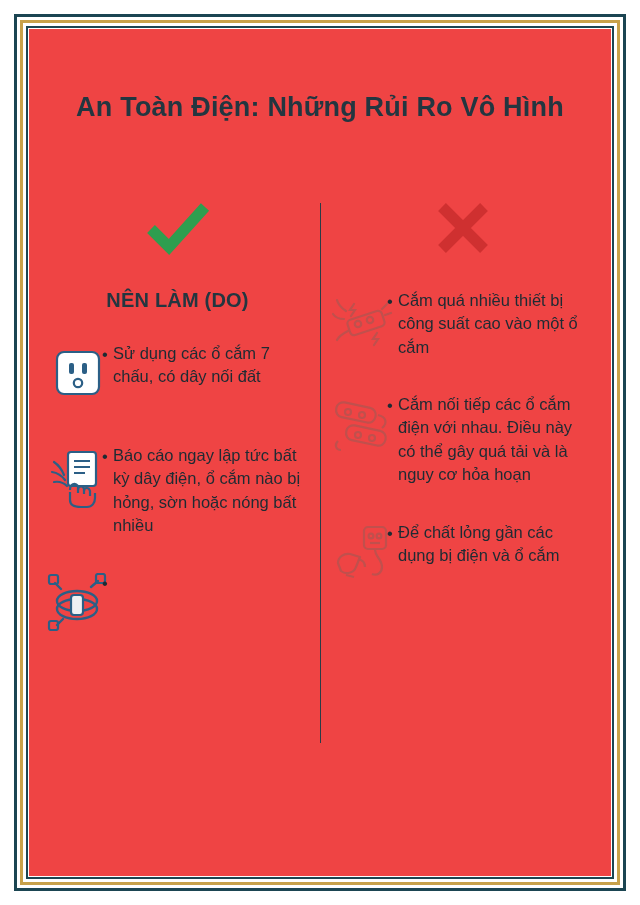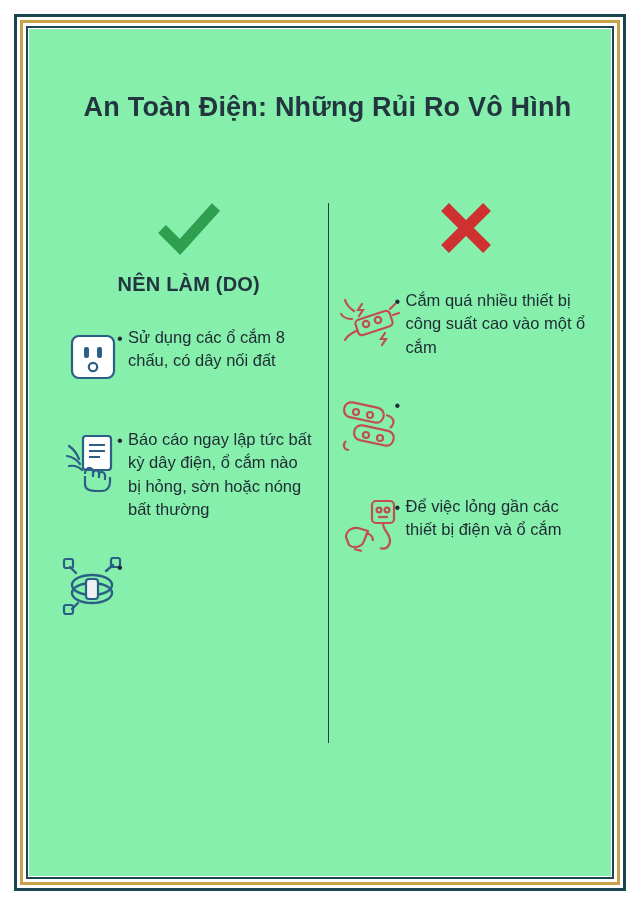--- a/index.html
+++ b/index.html
@@ -35,24 +35,23 @@
   }
   .border-inner {
     position: absolute;
     left: 26px; top: 26px; right: 26px; bottom: 26px;
     border: 2px solid #1b4552;
     box-sizing: border-box;
   }
   .canvas {
     position: absolute;
     left: 29px; top: 29px; right: 29px; bottom: 29px;
-    background: #86efac;
+    background: #ef4444;
     box-sizing: border-box;
     overflow: hidden;
-    padding-left: 15px;
   }
   .title {
     text-align: center;
     font-size: 27px;
     font-weight: bold;
     color: #233640;
     letter-spacing: 0.2px;
     margin-top: 62px;
     padding: 0 14px;
     line-height: 1.25;
@@ -80,21 +79,21 @@
     height: 62px;
     display: flex;
     align-items: center;
     justify-content: center;
   }
   .col-heading {
     text-align: center;
     font-size: 20px;
     font-weight: bold;
     color: #233640;
-    margin-top: 14px;
+    margin-top: 30px;
     letter-spacing: 0.2px;
   }
   .items {
     margin-top: 30px;
   }
   .item {
     display: flex;
     align-items: flex-start;
     margin-bottom: 34px;
   }
@@ -154,21 +153,21 @@
             <div class="item-icon">
               <svg width="58" height="58" viewBox="0 0 58 58" aria-hidden="true">
                 <rect x="8" y="8" width="42" height="42" rx="7" fill="#ffffff" stroke="#2b5f86" stroke-width="2.2"></rect>
                 <rect x="20" y="19" width="5" height="11" rx="2" fill="#2b5f86"></rect>
                 <rect x="33" y="19" width="5" height="11" rx="2" fill="#2b5f86"></rect>
                 <circle cx="29" cy="39" r="4.2" fill="none" stroke="#2b5f86" stroke-width="2.2"></circle>
               </svg>
             </div>
             <div class="item-text">
               <span class="bullet">•</span>
-              <span>Sử dụng các ổ cắm 8 chấu, có dây nối đất</span>
+              <span>Sử dụng các ổ cắm 7 chấu, có dây nối đất</span>
             </div>
           </div>
 
           <div class="item">
             <div class="item-icon">
               <svg width="60" height="64" viewBox="0 0 60 64" aria-hidden="true">
                 <rect x="20" y="6" width="28" height="34" rx="3" fill="#ffffff" stroke="#2b5f86" stroke-width="2.2"></rect>
                 <line x1="26" y1="15" x2="42" y2="15" stroke="#2b5f86" stroke-width="2"></line>
                 <line x1="26" y1="21" x2="42" y2="21" stroke="#2b5f86" stroke-width="2"></line>
                 <line x1="26" y1="27" x2="37" y2="27" stroke="#2b5f86" stroke-width="2"></line>
@@ -176,21 +175,21 @@
                 <path d="M4 26 C11 27 14 30 17 34" fill="none" stroke="#2b5f86" stroke-width="2.2" stroke-linecap="round"></path>
                 <path d="M6 36 C12 35 16 37 19 40" fill="none" stroke="#2b5f86" stroke-width="2.2" stroke-linecap="round"></path>
                 <path d="M22 44 C22 38 27 36 30 40 L30 47" fill="none" stroke="#2b5f86" stroke-width="2.2" stroke-linejoin="round"></path>
                 <path d="M30 44 C30 40 35 39 36 43 L36 48" fill="none" stroke="#2b5f86" stroke-width="2.2"></path>
                 <path d="M36 45 C36 41 41 41 42 45 L42 50" fill="none" stroke="#2b5f86" stroke-width="2.2"></path>
                 <path d="M22 46 L22 54 C22 59 27 61 33 61 L39 61 C44 61 47 57 47 52 L47 47" fill="none" stroke="#2b5f86" stroke-width="2.2" stroke-linejoin="round"></path>
               </svg>
             </div>
             <div class="item-text">
               <span class="bullet">•</span>
-              <span>Báo cáo ngay lập tức bất kỳ dây điện, ổ cắm nào bị hỏng, sờn hoặc nóng bất thường</span>
+              <span>Báo cáo ngay lập tức bất kỳ dây điện, ổ cắm nào bị hỏng, sờn hoặc nóng bất nhiều</span>
             </div>
           </div>
 
           <div class="item">
             <div class="item-icon">
               <svg width="62" height="58" viewBox="0 0 62 58" aria-hidden="true">
                 <path d="M14 16 L8 10" stroke="#2b5f86" stroke-width="2.4" stroke-linecap="round" fill="none"></path>
                 <rect x="2" y="2" width="9" height="9" rx="2" fill="none" stroke="#2b5f86" stroke-width="2.2"></rect>
                 <path d="M44 14 L51 8" stroke="#2b5f86" stroke-width="2.4" stroke-linecap="round" fill="none"></path>
                 <rect x="49" y="1" width="9" height="9" rx="2" fill="none" stroke="#2b5f86" stroke-width="2.2"></rect>
@@ -251,41 +250,42 @@
                   <rect x="14" y="33" width="40" height="15" rx="7" transform="rotate(12 34 40)"></rect>
                   <circle cx="26" cy="40" r="3"></circle>
                   <circle cx="40" cy="43" r="3"></circle>
                   <path d="M46 20 C54 22 56 28 50 33"></path>
                   <path d="M6 46 C2 50 4 55 9 55"></path>
                 </g>
               </svg>
             </div>
             <div class="item-text">
               <span class="bullet">•</span>
+              <span>Cắm nối tiếp các ổ cắm điện với nhau. Điều này có thể gây quá tải và là nguy cơ hỏa hoạn</span>
             </div>
           </div>
 
           <div class="item">
             <div class="item-icon">
               <svg width="62" height="62" viewBox="0 0 62 62" aria-hidden="true">
                 <g stroke="#c0504d" stroke-width="2.2" fill="none" stroke-linejoin="round">
                   <rect x="32" y="4" width="22" height="22" rx="4"></rect>
                   <circle cx="39" cy="13" r="2.4"></circle>
                   <circle cx="47" cy="13" r="2.4"></circle>
                   <path d="M38 20 L48 20"></path>
                   <path d="M43 26 C43 34 50 36 50 44 C50 50 45 53 40 51"></path>
                   <path d="M6 40 C6 34 12 30 18 31 L28 34 L24 44 C22 50 14 52 9 48 Z"></path>
                   <path d="M26 36 C31 37 33 40 33 44"></path>
                   <path d="M14 52 L22 54"></path>
                 </g>
               </svg>
             </div>
             <div class="item-text">
               <span class="bullet">•</span>
-              <span>Để việc lỏng gần các thiết bị điện và ổ cắm</span>
+              <span>Để chất lỏng gần các dụng bị điện và ổ cắm</span>
             </div>
           </div>
 
         </div>
       </div>
 
     </div>
   </div>
 </div>
 

